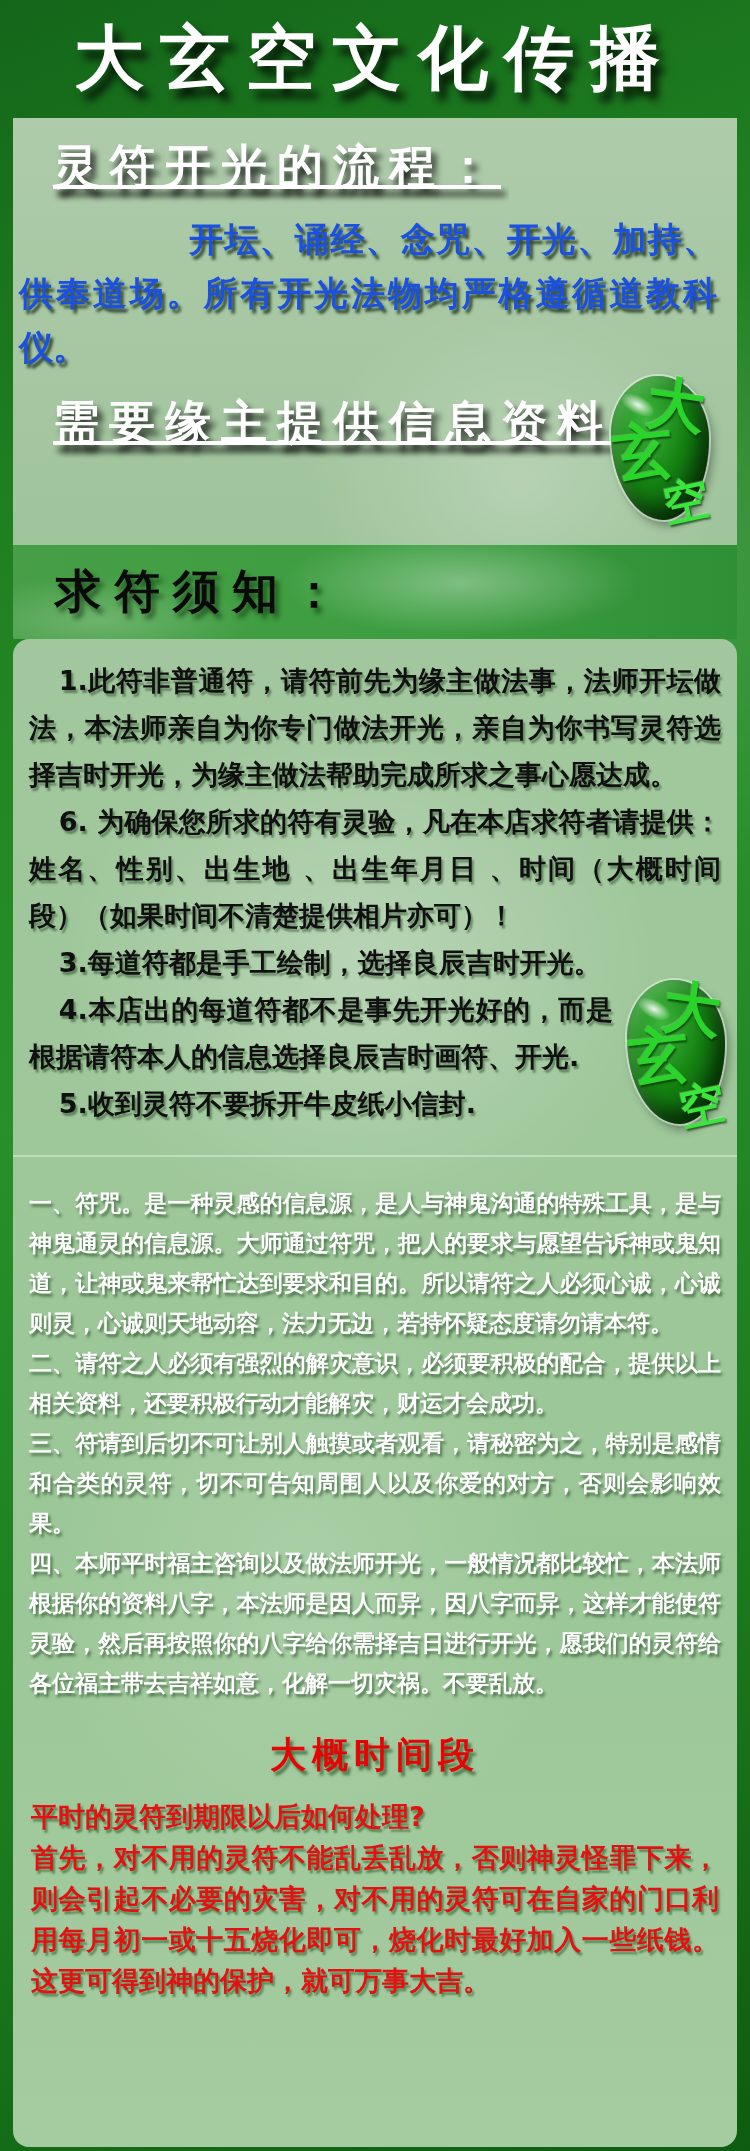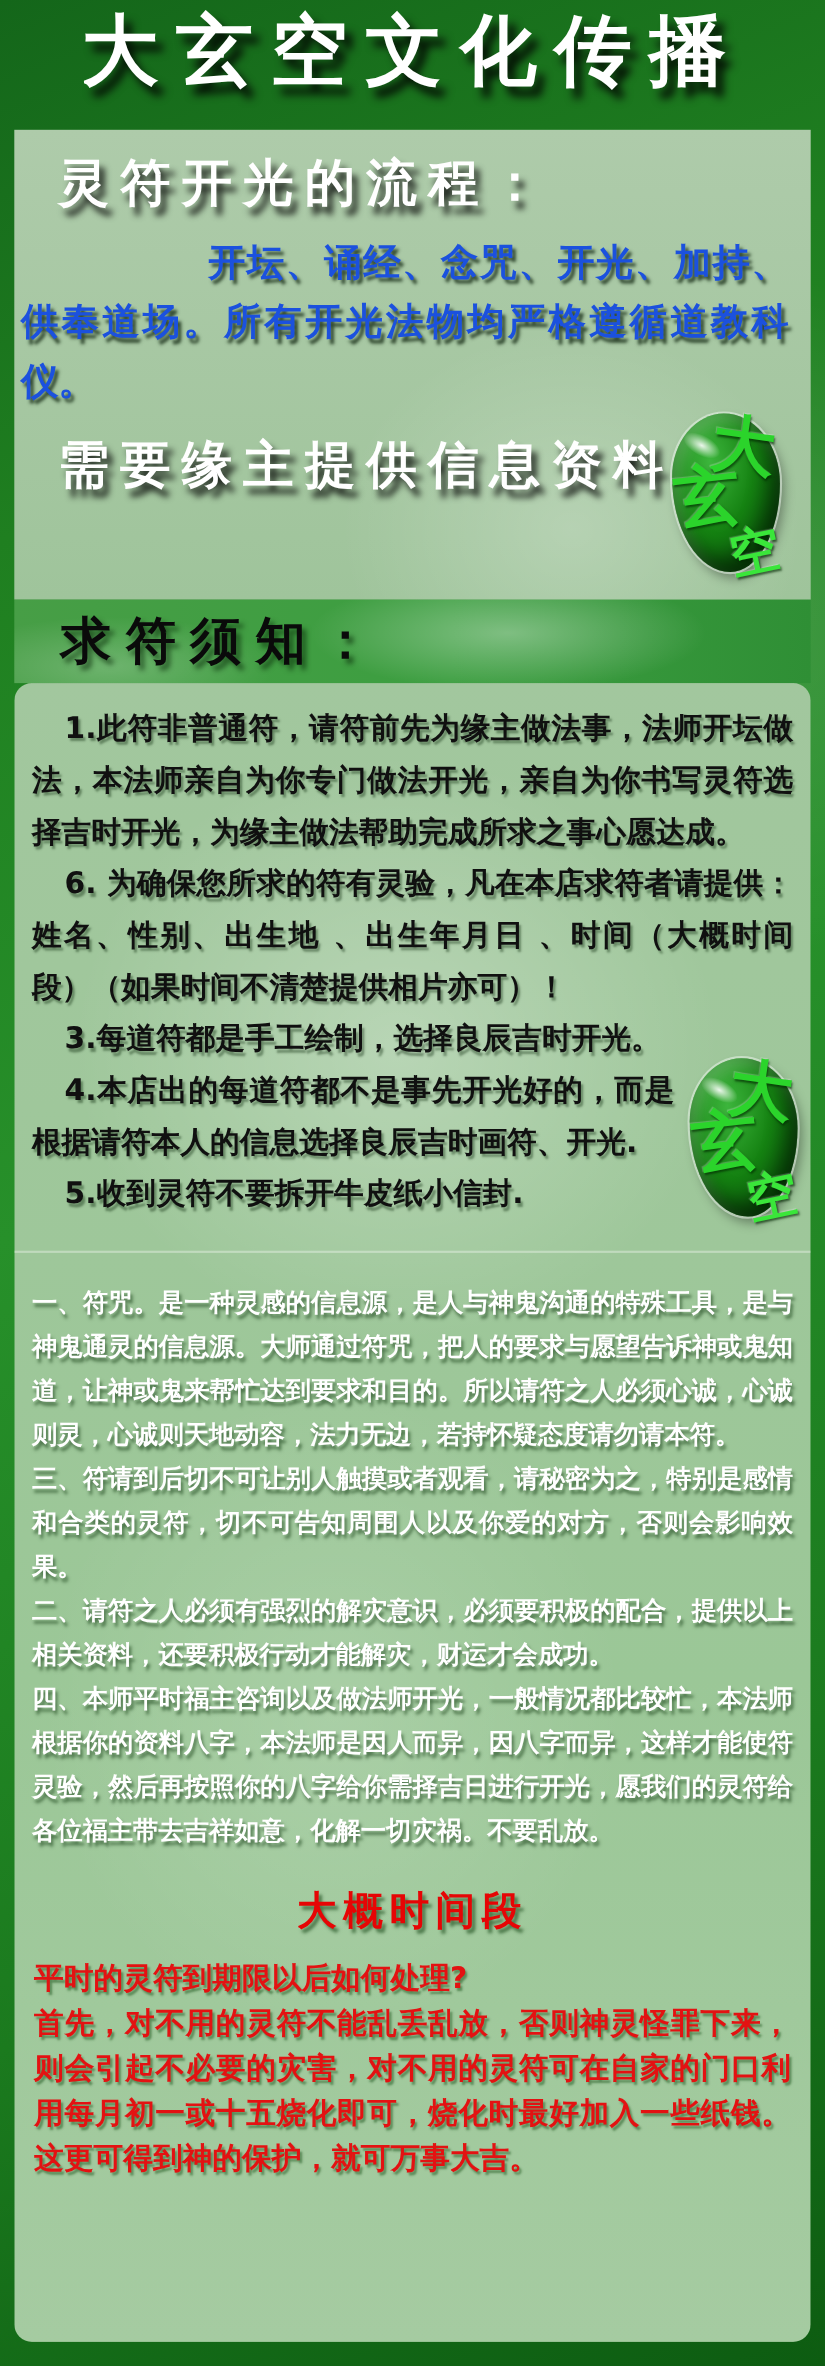--- a/index.html
+++ b/index.html
@@ -5,53 +5,54 @@
   html,body{margin:0;padding:0;}
   body{
     width:750px;height:2151px;overflow:hidden;position:relative;
     font-family:"DejaVu Sans",sans-serif;
     background:
       radial-gradient(ellipse 620px 520px at 82% 26%, rgba(255,255,255,.16), rgba(255,255,255,0) 62%),
       linear-gradient(158deg,#14661a 0%,#1f7f20 20%,#27902a 46%,#1b7a1e 76%,#0d5c11 100%);
   }
   .frame{padding:0 13px;}
   
-  .masthead{height:118px;display:flex;justify-content:center;}
+  .masthead{height:118px;display:flex;align-items:center;justify-content:center;}
   .masthead h1{
     margin:0;font-size:70px;font-weight:bold;color:#ffffff;letter-spacing:16px;
     text-shadow:7px 9px 8px rgba(0,0,0,.85);
   }
   
   .panel{box-sizing:border-box;position:relative;}
   .panel-top{
     height:427px;padding-top:6px;
     background:
       radial-gradient(ellipse 300px 260px at 70% 85%, rgba(255,255,255,.22), rgba(255,255,255,0) 70%),
       linear-gradient(#aecbaa,#9fc49b);
   }
   .band{
-    height:76px;display:flex;align-items:center;
+    height:94px;display:flex;align-items:center;
     background:
       radial-gradient(ellipse 240px 70px at 62% 40%, rgba(255,255,255,.35), rgba(255,255,255,0) 75%),
       radial-gradient(ellipse 200px 60px at 12% 80%, rgba(255,255,255,.22), rgba(255,255,255,0) 75%),
       linear-gradient(90deg,#479e46,#3c9e40 55%,#2f8f35);
     text-align: right;
   }
   .panel-main{
     height:1508px;padding-top:18px;overflow:hidden;
     background:
       radial-gradient(ellipse 420px 380px at 48% 22%, rgba(255,255,255,.26), rgba(255,255,255,0) 70%),
       radial-gradient(ellipse 380px 420px at 40% 62%, rgba(255,255,255,.14), rgba(255,255,255,0) 70%),
       linear-gradient(#a2c79e,#9bc797 60%,#a5cba1);
     border-radius: 16px;
   }
   
   .h-white{
     margin:12px 0 0 40px;font-size:46px;font-weight:bold;color:#ffffff;letter-spacing:10px;
     text-shadow:5px 7px 6px rgba(0,0,0,.8);
+    text-decoration:underline;
   }
   .h-black{
     margin:0 0 0 42px;font-size:46px;font-weight:bold;color:#0a0a0a;letter-spacing:13px;
     text-shadow:4px 5px 5px rgba(0,30,0,.55);
   }
   
   .blue{
     margin:14px 20px 0 6px;font-size:34px;line-height:54px;font-weight:bold;color:#1b51de;
     text-align:justify;text-shadow:3px 4px 3px rgba(10,30,10,.75);
   }
@@ -135,22 +136,22 @@
       <span class="sc sc-xuan">玄</span>
       <span class="sc sc-kong">空</span>
     </div>
 
     <p class="item">4.本店出的每道符都不是事先开光好的，而是根据请符本人的信息选择良辰吉时画符、开光.</p>
     <p class="item">5.收到灵符不要拆开牛皮纸小信封.</p>
 
     <div class="divider"></div>
 
     <p class="white-par">一、符咒。是一种灵感的信息源，是人与神鬼沟通的特殊工具，是与神鬼通灵的信息源。大师通过符咒，把人的要求与愿望告诉神或鬼知道，让神或鬼来帮忙达到要求和目的。所以请符之人必须心诚，心诚则灵，心诚则天地动容，法力无边，若持怀疑态度请勿请本符。</p>
+    <p class="white-par">二、请符之人必须有强烈的解灾意识，必须要积极的配合，提供以上相关资料，还要积极行动才能解灾，财运才会成功。</p>
     <p class="white-par">三、符请到后切不可让别人触摸或者观看，请秘密为之，特别是感情和合类的灵符，切不可告知周围人以及你爱的对方，否则会影响效果。</p>
-    <p class="white-par">二、请符之人必须有强烈的解灾意识，必须要积极的配合，提供以上相关资料，还要积极行动才能解灾，财运才会成功。</p>
     <p class="white-par">四、本师平时福主咨询以及做法师开光，一般情况都比较忙，本法师根据你的资料八字，本法师是因人而异，因八字而异，这样才能使符灵验，然后再按照你的八字给你需择吉日进行开光，愿我们的灵符给各位福主带去吉祥如意，化解一切灾祸。不要乱放。</p>
 
     <h3 class="warn-head">大概时间段</h3>
     <p class="warn-q">平时的灵符到期限以后如何处理?</p>
     <p class="warn-body">首先，对不用的灵符不能乱丢乱放，否则神灵怪罪下来，则会引起不必要的灾害，对不用的灵符可在自家的门口利用每月初一或十五烧化即可，烧化时最好加入一些纸钱。这更可得到神的保护，就可万事大吉。</p>
   </section>
 
 </div>
 
 </body></html>

